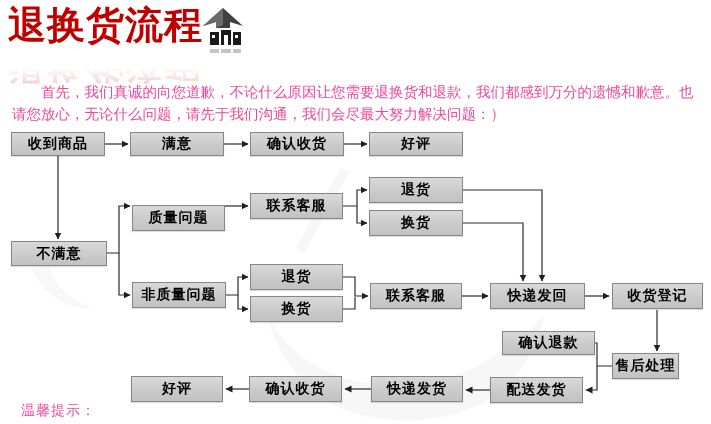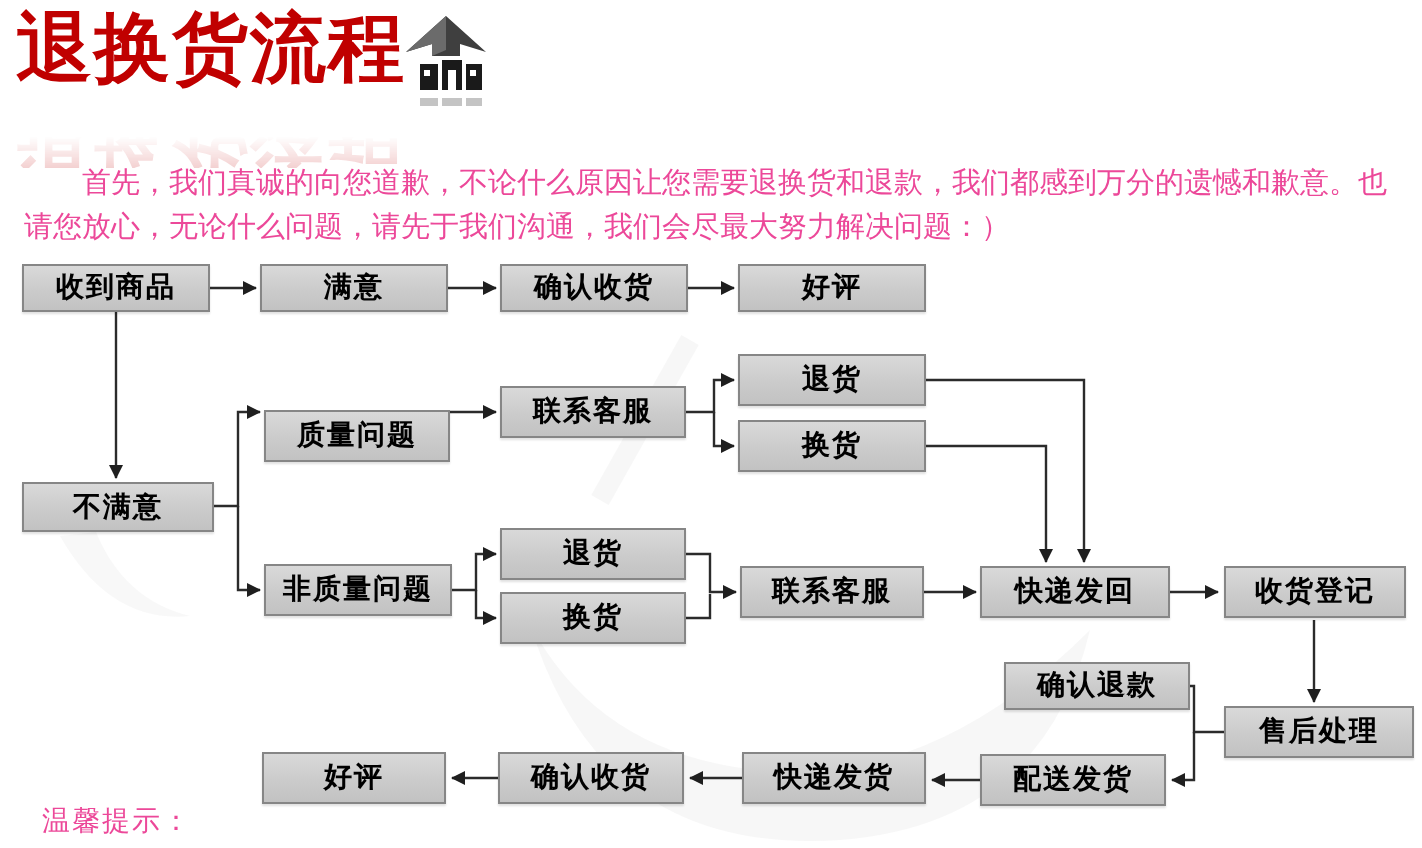--- a/index.html
+++ b/index.html
@@ -107,21 +107,21 @@
         <div class="node" style="left: 369px; top: 177px; width: 94px; height: 26px;">退货</div>
         <div class="node" style="left: 369px; top: 210px; width: 94px; height: 26px;">换货</div>
         <div class="node" style="left: 11px; top: 241px; width: 96px; height: 25px;">不满意</div>
         <div class="node" style="left: 132px; top: 282px; width: 94px; height: 26px;">非质量问题</div>
         <div class="node" style="left: 250px; top: 264px; width: 93px; height: 26px;">退货</div>
         <div class="node" style="left: 250px; top: 296px; width: 93px; height: 26px;">换货</div>
         <div class="node" style="left: 370px; top: 283px; width: 92px; height: 26px;">联系客服</div>
         <div class="node" style="left: 490px; top: 283px; width: 95px; height: 26px;">快递发回</div>
         <div class="node" style="left: 612px; top: 283px; width: 91px; height: 26px;">收货登记</div>
         <div class="node" style="left: 490px; top: 331px; width: 93px; height: 24px; margin-left: 12px;">确认退款</div>
-        <div class="node" style="left: 612px; top: 353px; width: 95px; height: 26px;">售后处理</div>
+        <div class="node" style="left: 612px; top: 353px; width: 67px; height: 26px;">售后处理</div>
         <div class="node" style="left: 490px; top: 377px; width: 93px; height: 26px;">配送发货</div>
         <div class="node" style="left: 371px; top: 376px; width: 92px; height: 26px;">快递发货</div>
         <div class="node" style="left: 249px; top: 376px; width: 93px; height: 26px;">确认收货</div>
         <div class="node" style="left: 131px; top: 376px; width: 92px; height: 26px;">好评</div>
       </div>
   </div>
 
   <div class="warm-tip">温馨提示：</div>
 
 </div>

